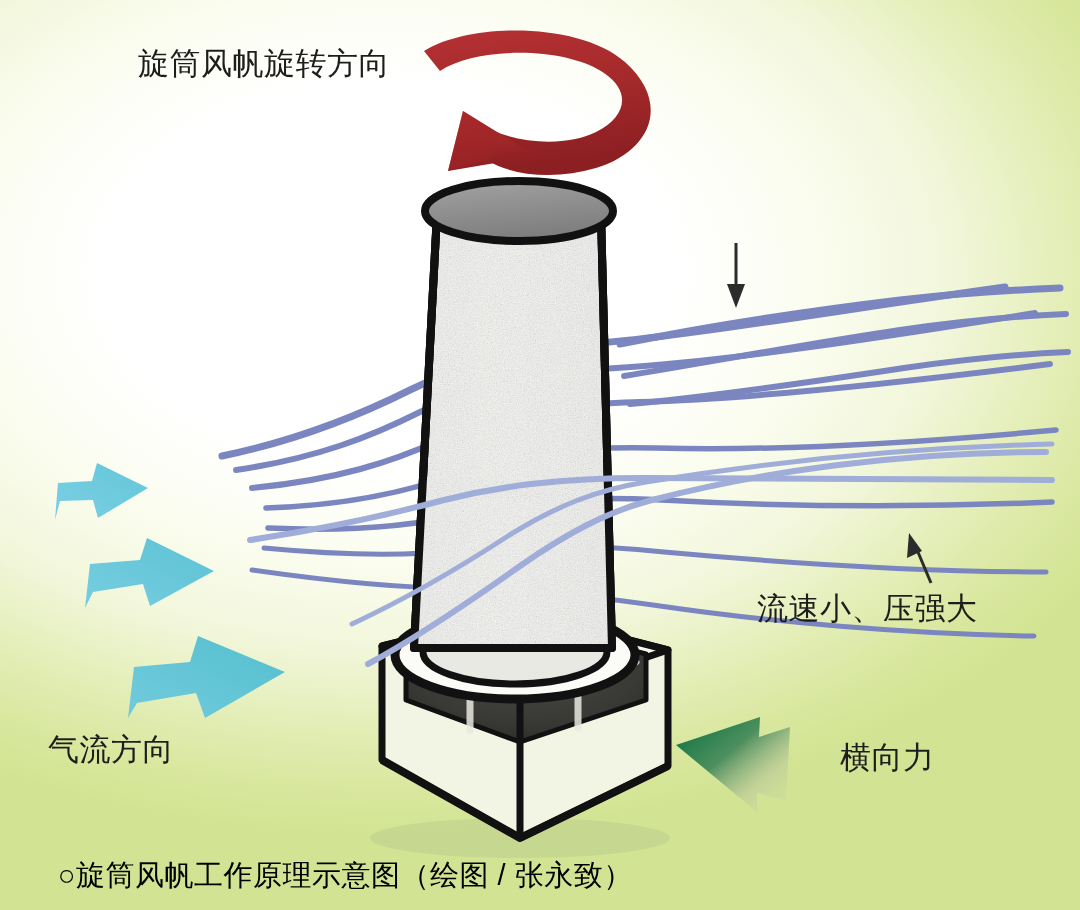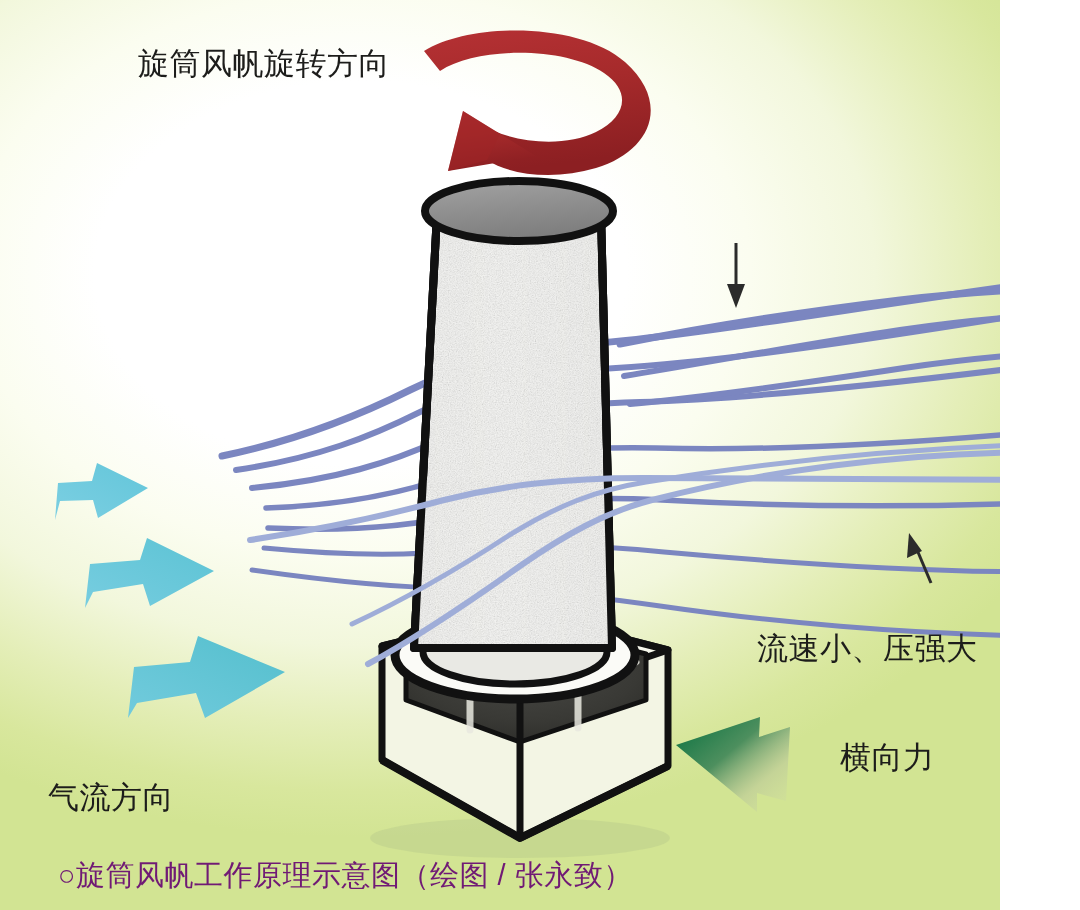--- a/index.html
+++ b/index.html
@@ -5,21 +5,21 @@
   html, body {
     margin: 0;
     padding: 0;
     background: #ffffff;
   }
   body {
     font-family: "Liberation Sans", "DejaVu Sans", sans-serif;
   }
   #stage {
     position: relative;
-    width: 1000px;
+    width: 1080px;
     height: 910px;
     overflow: hidden;
   }
   #bg-gradient {
     position: absolute;
     inset: 0;
     background:
       radial-gradient(ellipse 78% 62% at 36% 30%,
         #ffffff 0%,
         #ffffff 34%,
@@ -36,29 +36,29 @@
   .lbl {
     position: absolute;
     color: #1d1d1b;
     font-size: 31px;
     line-height: 1.15;
     white-space: nowrap;
     letter-spacing: 0.5px;
   }
   .caption {
     position: absolute;
-    color: #701a75;
+    color: #000000;
     font-size: 29px;
     white-space: nowrap;
     letter-spacing: 0.5px;
   }
   #lbl-rotation { left: 138px; top: 46px; }
   #lbl-fast     { left: 665px; top: 189px; }
-  #lbl-slow     { left: 757px; top: 591px; margin-top: 40px; }
-  #lbl-airflow  { left: 48px;  top: 780px; }
+  #lbl-slow     { left: 757px; top: 591px; }
+  #lbl-airflow  { left: 48px;  top: 732px; }
   #lbl-lateral  { left: 840px; top: 740px; }
   #fig-caption  { left: 58px;  top: 856px; }
 </style>
 </head>
 <body>
 
 <div id="stage">
 
   <div id="bg-gradient"></div>
 

